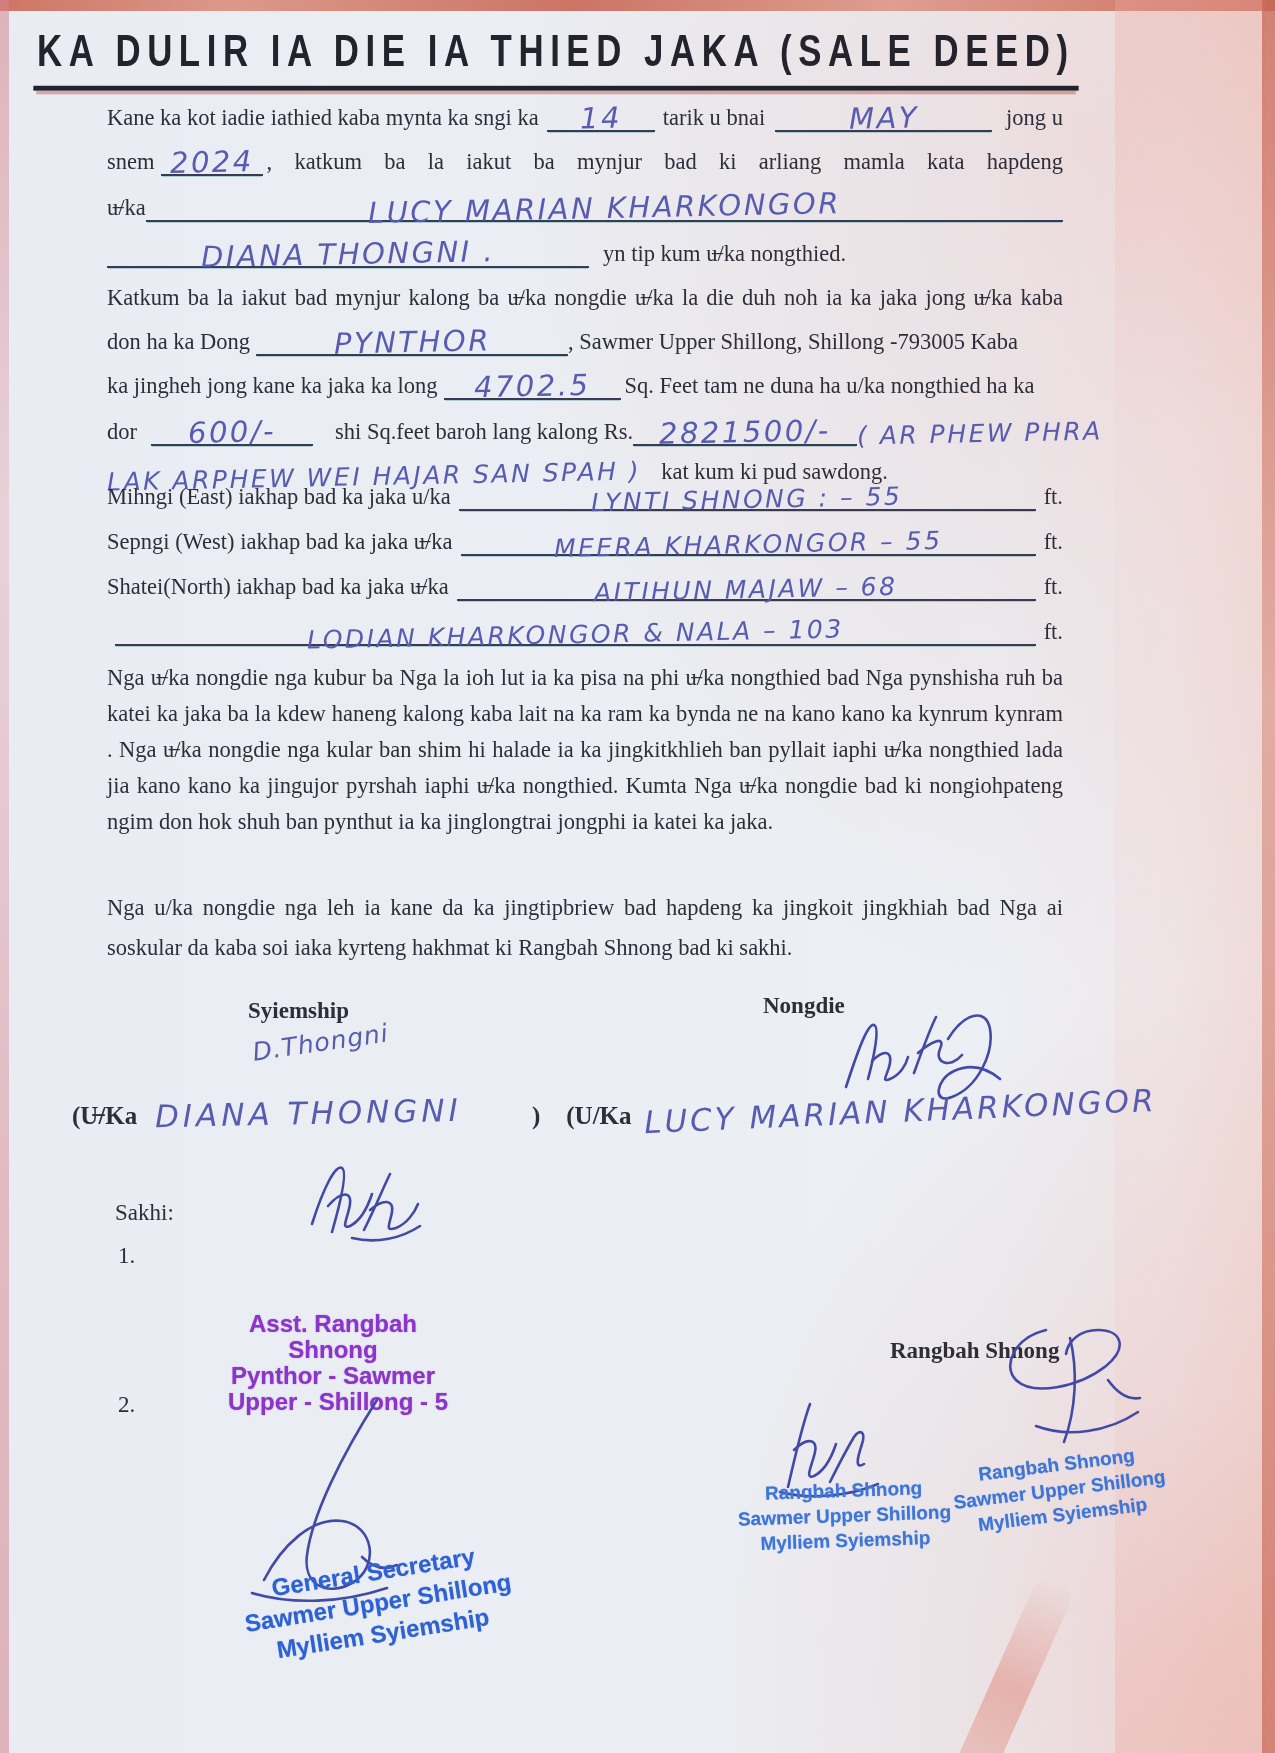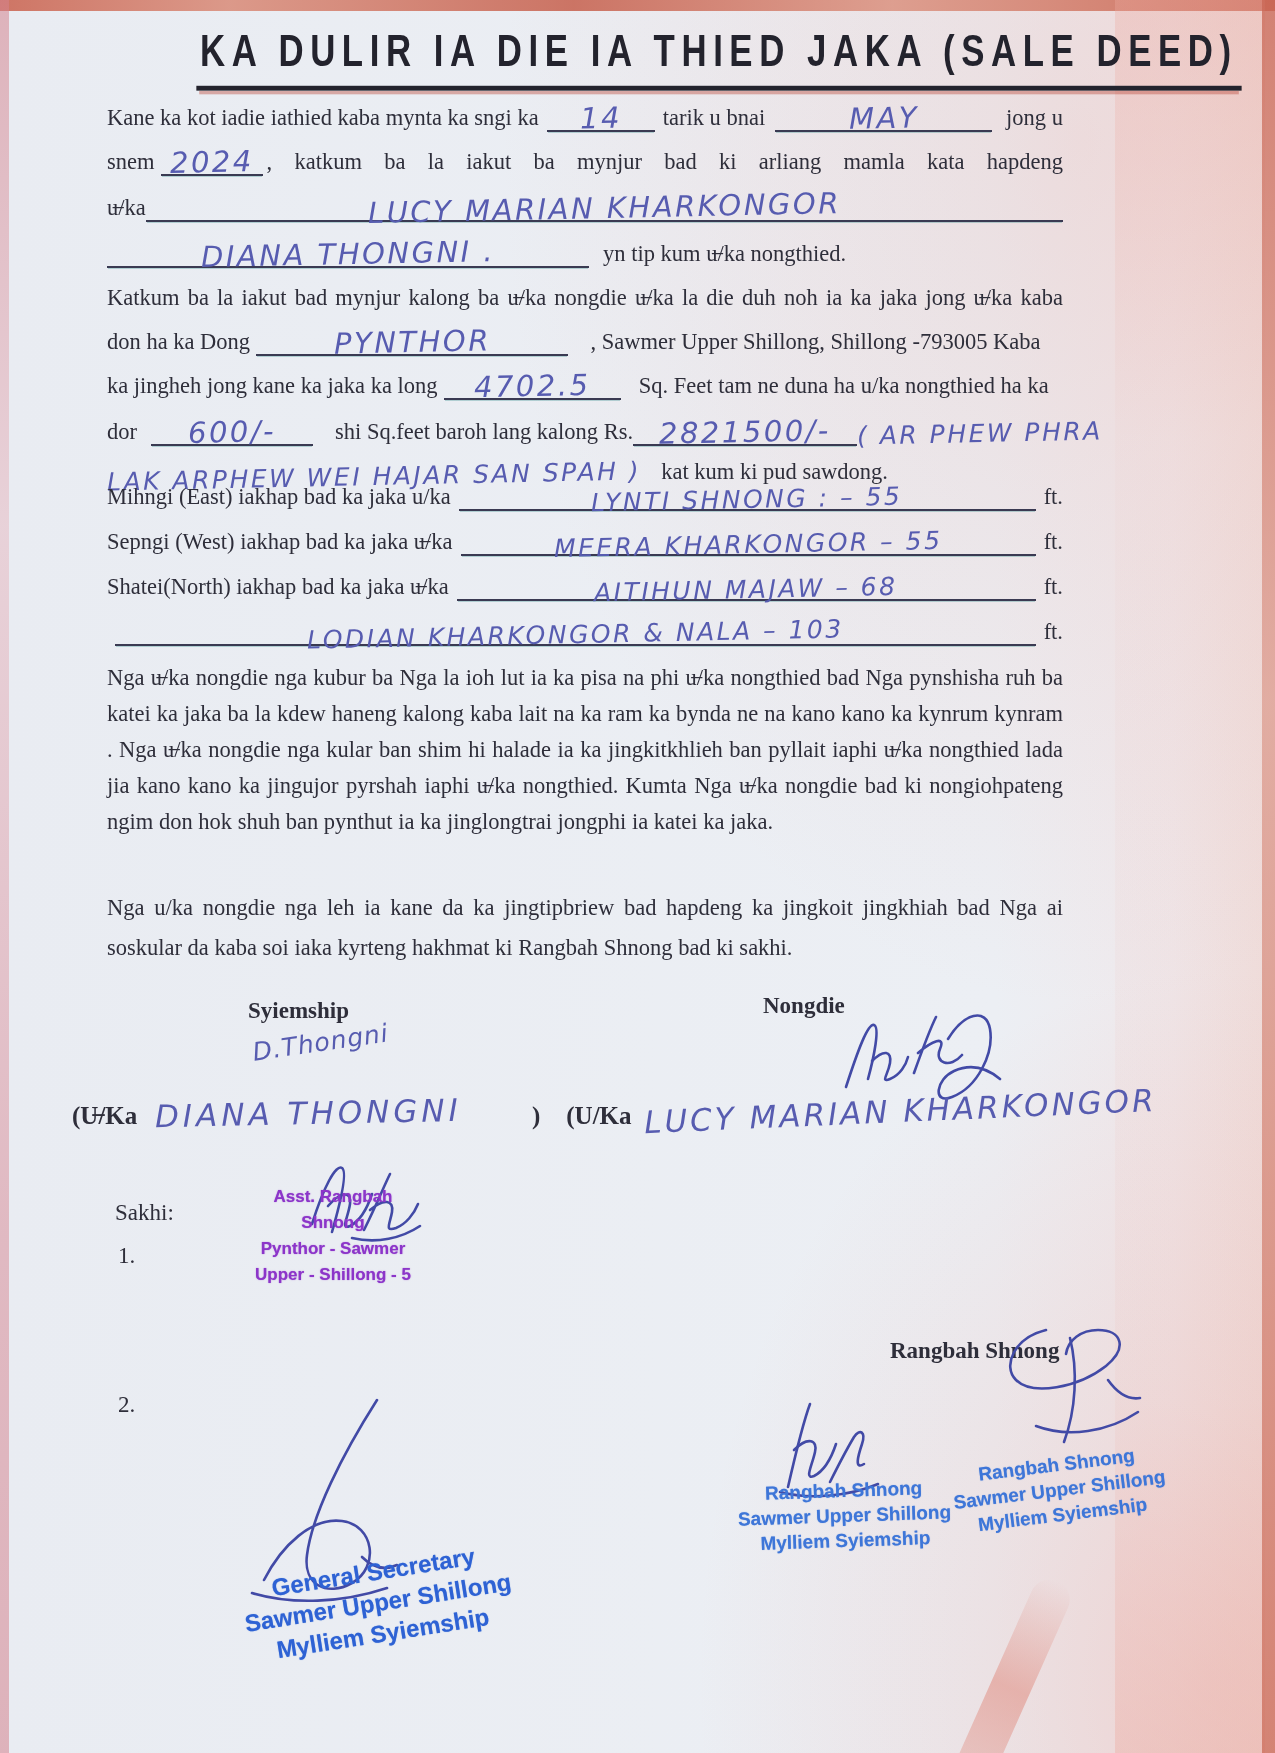--- a/index.html
+++ b/index.html
@@ -16,32 +16,32 @@
   }
   
   .edge-top{position:absolute;left:0;top:0;width:100%;height:11px;background:linear-gradient(90deg,#c9604c 0%,#d98a77 18%,#c65f4c 45%,#db9280 70%,#c75f4b 100%);opacity:.85;}
   .edge-left{position:absolute;left:0;top:0;width:9px;height:100%;background:linear-gradient(180deg,#d4838e,#e7bcc4 30%,#d9909b 70%,#d4838e);opacity:.55;}
   .edge-right{position:absolute;right:0;top:0;width:13px;height:100%;background:linear-gradient(180deg,#c96553,#dd9d90 40%,#cb6a57);opacity:.75;}
   .streak-br{position:absolute;left:985px;top:1570px;width:40px;height:260px;background:linear-gradient(180deg,rgba(224,140,128,0),rgba(224,140,128,.55) 45%,rgba(224,140,128,.25));transform:rotate(24deg);border-radius:20px;}
   .wash-right{position:absolute;right:10px;top:0;width:150px;height:100%;background:linear-gradient(180deg,rgba(236,170,160,.35),rgba(236,170,160,.05) 25%,rgba(236,170,160,.10) 80%,rgba(236,170,160,.40));}
 
   .print{font-family:"Liberation Serif", serif;color:#2e2e3a;}
   .b{font-weight:bold;}
-  .title-wrap{position:absolute;left:0;top:26px;width:100%;text-align:right;}
+  .title-wrap{position:absolute;left:0;top:26px;width:100%;text-align:left;}
   .title{
     display:inline-block;font-family:"Liberation Sans", sans-serif;font-weight:bold;
     font-size:37px;letter-spacing:7px;color:#23232d;
     transform:scale(.94,1.22);transform-origin:center top;
     border-bottom:4px solid #23232d;padding:0 4px 7px 4px;
     box-shadow:0 6px 0 -3px rgba(190,85,70,.45);
     white-space:nowrap;
   }
   .col{position:absolute;left:107px;width:956px;}
   .row{display:flex;align-items:flex-end;}
-  .seg{font-size:22.5px;line-height:1.25;white-space:nowrap;text-align:center;}
+  .seg{font-size:22.5px;line-height:1.25;white-space:nowrap;}
   .fill{flex:1 1 auto;}
   .just{text-align:justify;text-align-last:justify;white-space:normal;}
   .blank{
     display:flex;align-items:flex-end;justify-content:center;
     border-bottom:2px solid #3a3a52;
     box-shadow:0 2px 0 -1px rgba(70,150,150,.35);
     padding:0 6px;
   }
   .hw{
     font-family:"DejaVu Sans", sans-serif;font-style:italic;
@@ -204,21 +204,21 @@
   <div class="abs print" style="left:118px;top:1243px;font-size:23px">1.</div>
   <div class="abs print" style="left:118px;top:1392px;font-size:23px">2.</div>
 
   <svg class="sig" style="left:292px;top:1146px" width="140" height="102" viewBox="0 0 140 102">
     <path d="M20 78 C 32 40 44 18 50 22 C 56 26 48 58 40 86"></path>
     <path d="M36 60 C 50 44 60 46 58 58 C 56 72 48 84 58 80 C 70 74 76 60 80 48"></path>
     <path d="M72 84 C 84 60 92 40 98 28 M78 64 C 92 52 102 54 100 66 C 98 78 92 86 104 82 C 114 78 122 68 126 58"></path>
     <path d="M60 92 C 85 98 110 92 128 80"></path>
   </svg>
 
-  <div class="stamp stamp-purple" style="left:228px;top:1184px;width:210px;font-size:17px;line-height:26px">
+  <div class="stamp stamp-purple" style="left:228px;top:1311px;width:210px;font-size:24px;line-height:26px">
     <div>Asst. Rangbah</div>
     <div>Shnong</div>
     <div>Pynthor - Sawmer</div>
     <div>Upper - Shillong - 5</div>
   </div>
 
   <div class="abs print sighead" style="left:890px;top:1338px">Rangbah Shnong</div>
 
   <svg class="sig" style="left:986px;top:1318px" width="165" height="135" viewBox="0 0 165 135">
     <path d="M60 12 C 28 20 16 48 30 62 C 46 78 92 70 120 48 C 142 30 136 12 112 12 C 95 12 82 22 80 36"></path>

